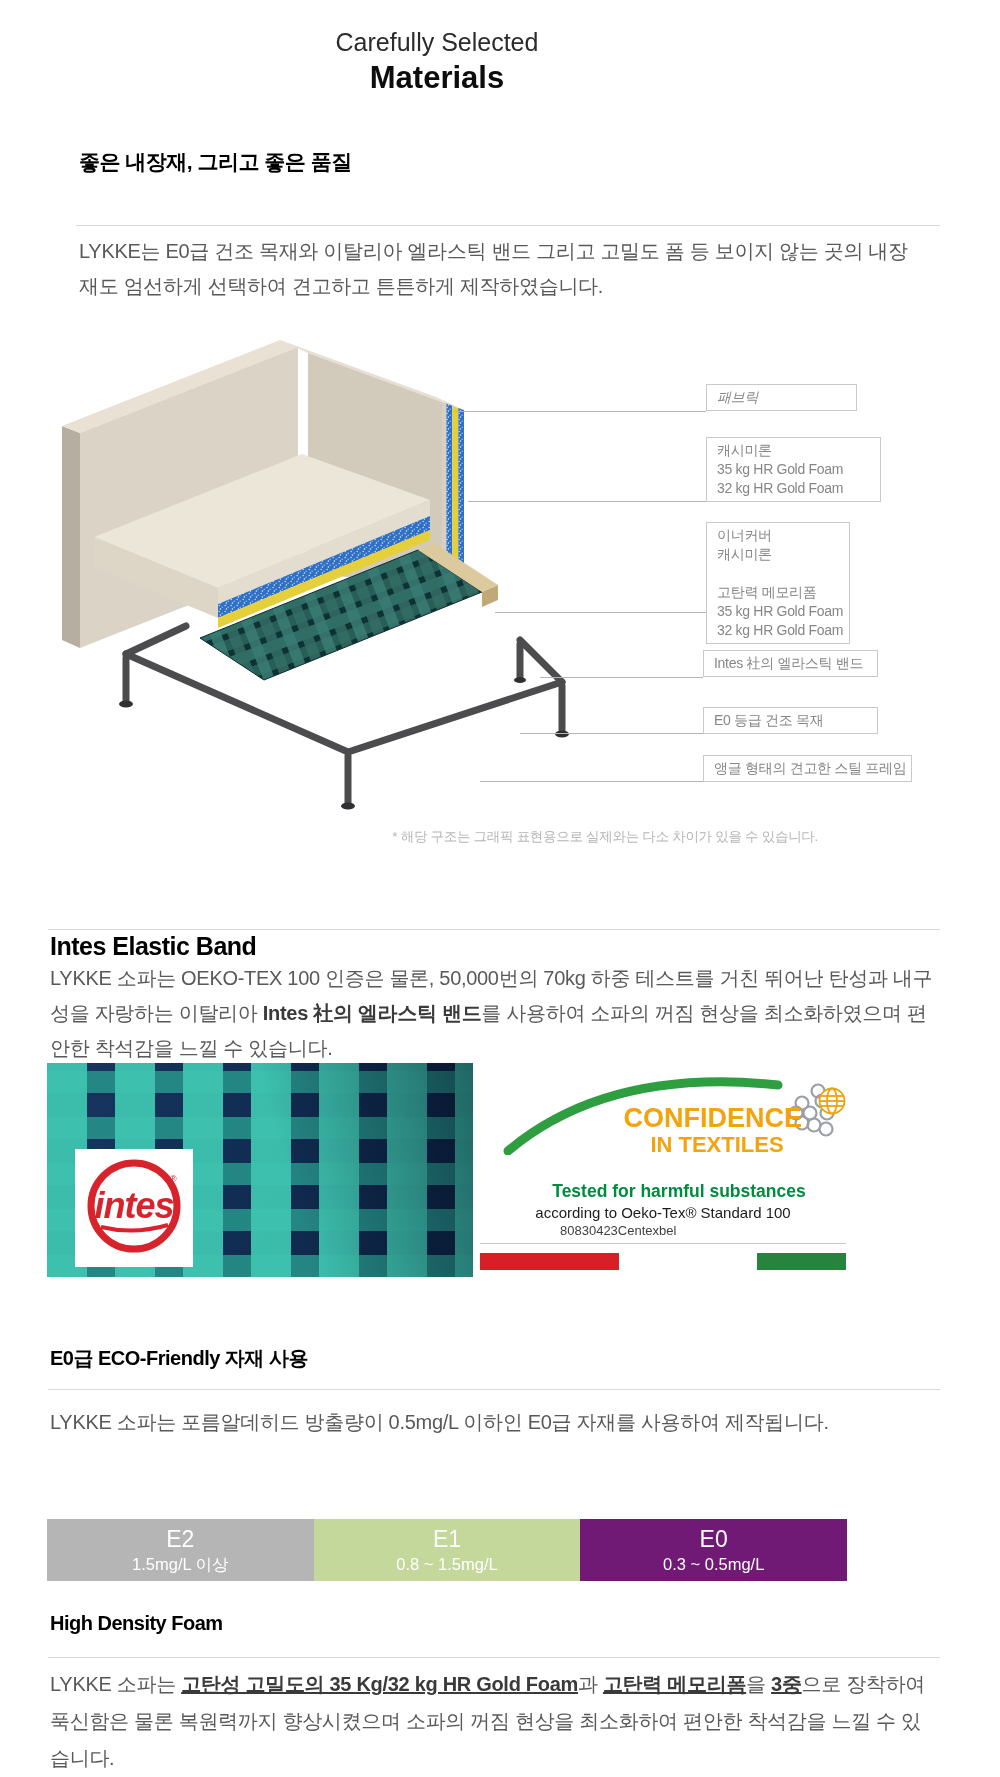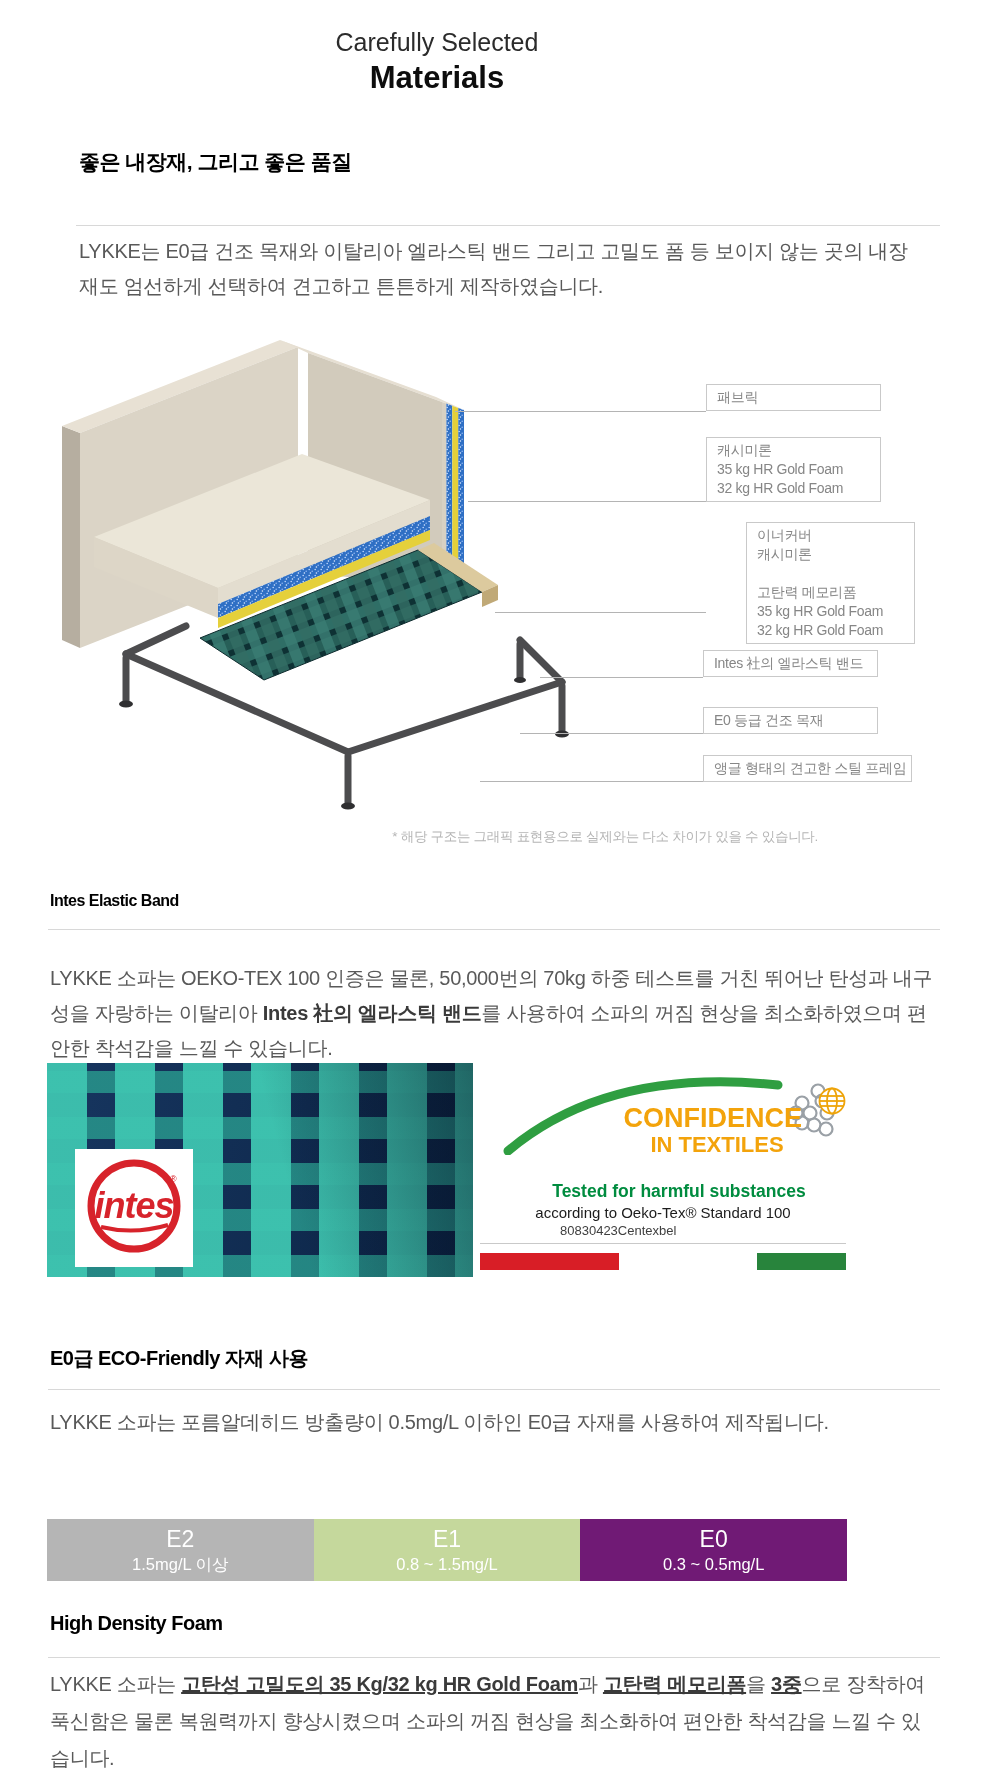--- a/index.html
+++ b/index.html
@@ -119,29 +119,29 @@
     </svg>
 
     <div class="leader" style="top:91px;left:455px;width:251px;"></div>
     <div class="leader" style="top:181px;left:468px;width:238px;"></div>
     <div class="leader" style="top:292px;left:495px;width:211px;"></div>
     <div class="leader" style="top:357px;left:540px;width:163px;"></div>
     <div class="leader" style="top:413px;left:520px;width:183px;"></div>
     <div class="leader" style="top:461px;left:480px;width:223px;"></div>
 
     <div id="diagram-labels">
-        <div class="label-box" style="left: 706px; top: 64px; width: 175px;">
+        <div class="label-box" style="left: 706px; top: 64px; width: 151px; font-style: italic;">
           <div class="lbl-line">패브릭</div>
         </div>
         <div class="label-box" style="left: 706px; top: 117px; width: 175px;">
           <div class="lbl-line">캐시미론</div>
           <div class="lbl-line">35 kg HR Gold Foam</div>
           <div class="lbl-line">32 kg HR Gold Foam</div>
         </div>
-        <div class="label-box" style="left: 706px; top: 202px; width: 169px; margin-left: 40px;">
+        <div class="label-box" style="left: 706px; top: 202px; width: 144px;">
           <div class="lbl-line">이너커버</div>
           <div class="lbl-line">캐시미론</div>
           <div class="lbl-line">&nbsp;</div>
           <div class="lbl-line">고탄력 메모리폼</div>
           <div class="lbl-line">35 kg HR Gold Foam</div>
           <div class="lbl-line">32 kg HR Gold Foam</div>
         </div>
         <div class="label-box" style="left: 703px; top: 330px; width: 175px;">
           <div class="lbl-line">Intes 社의 엘라스틱 밴드</div>
         </div>
@@ -149,21 +149,21 @@
           <div class="lbl-line">E0 등급 건조 목재</div>
         </div>
         <div class="label-box" style="left: 703px; top: 435px; width: 209px;">
           <div class="lbl-line">앵글 형태의 견고한 스틸 프레임</div>
         </div>
       </div>
 
     <div class="diagram-note" style="top:508px;right:182px;">* 해당 구조는 그래픽 표현용으로 실제와는 다소 차이가 있을 수 있습니다.</div>
   </div>
 
-  <div class="abs sec-h" style="left:50px;top:892px;font-size:16px;text-align:right;">Intes Elastic Band</div>
+  <div class="abs sec-h" style="left:50px;top:932px;font-size:25px;text-align:right;">Intes Elastic Band</div>
   <hr class="abs rule" style="left:48px;top:921px;width:892px;">
   <div class="abs body-txt" style="left:50px;top:936px;width:893px;margin-top:25px;"><span>LYKKE 소파는 OEKO-TEX 100 인증은 물론, 50,000번의 70kg 하중 테스트를 거친 뛰어난 탄성과 내구성을 자랑하는 이탈리아 </span><span style="font-weight: 700; color: rgb(58, 58, 58);">Intes 社의 엘라스틱 밴드</span><span>를 사용하여 소파의 꺼짐 현상을 최소화하였으며 편안한 착석감을 느낄 수 있습니다.</span></div>
 
   <div class="abs band-photo">
     <div class="shade"></div>
     <div class="intes-badge">
       <svg width="118" height="118" viewBox="0 0 118 118">
         <circle cx="59" cy="57" r="43" fill="#ffffff" stroke="#d7232b" stroke-width="7"></circle>
         <text x="59" y="69" text-anchor="middle" font-size="36" font-style="italic" font-weight="800" fill="#d7232b" letter-spacing="-1">intes</text>
         <path d="M 26,78 Q 59,86 93,76" stroke="#d7232b" stroke-width="4" fill="none"></path>

